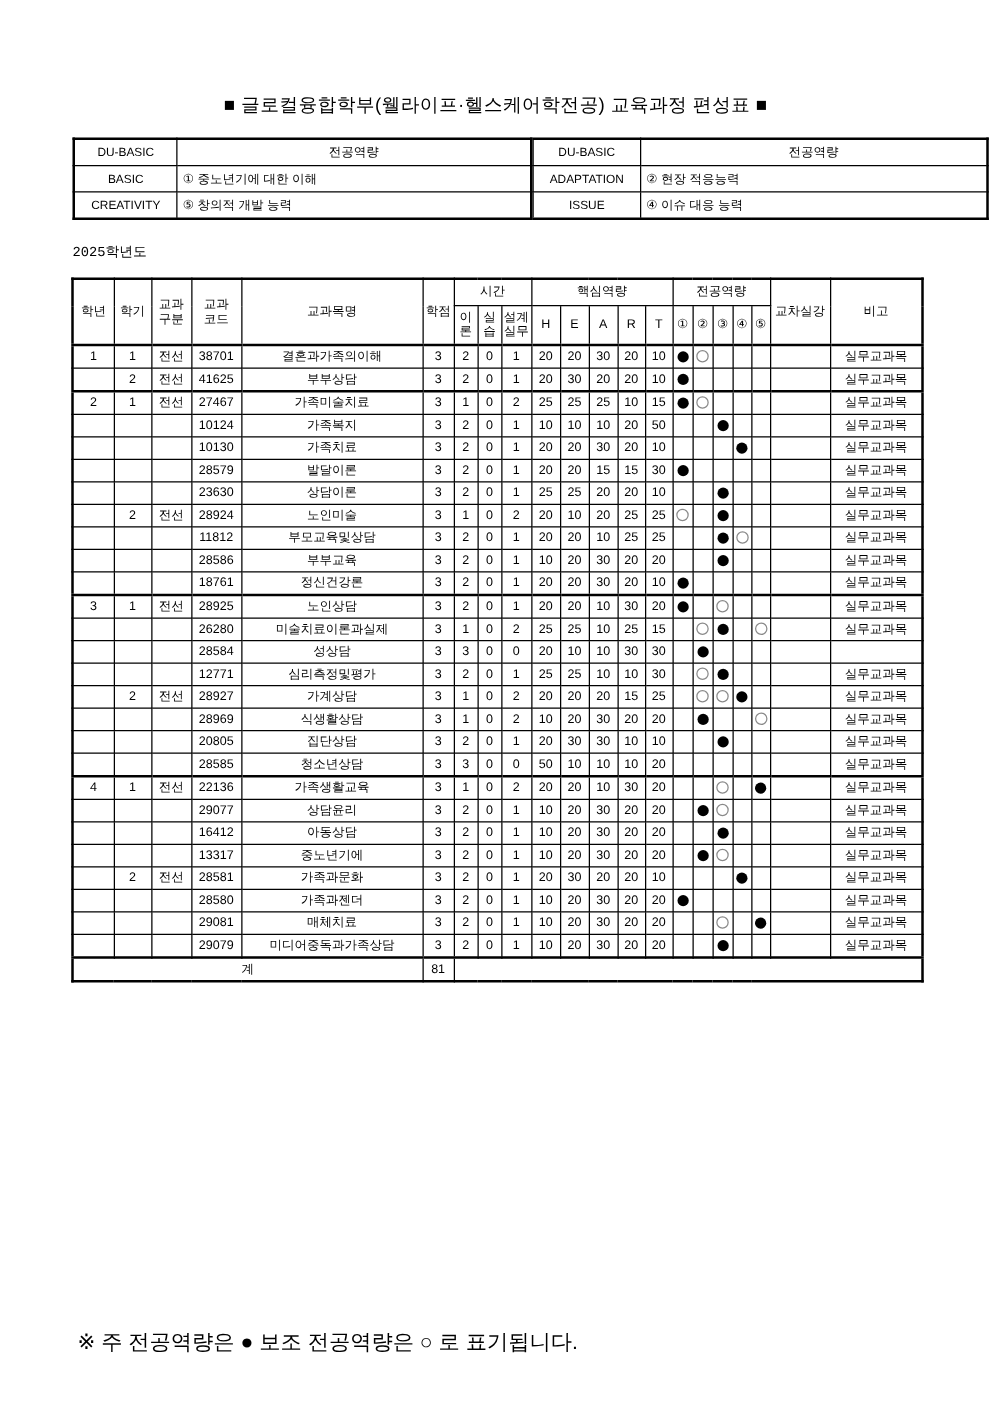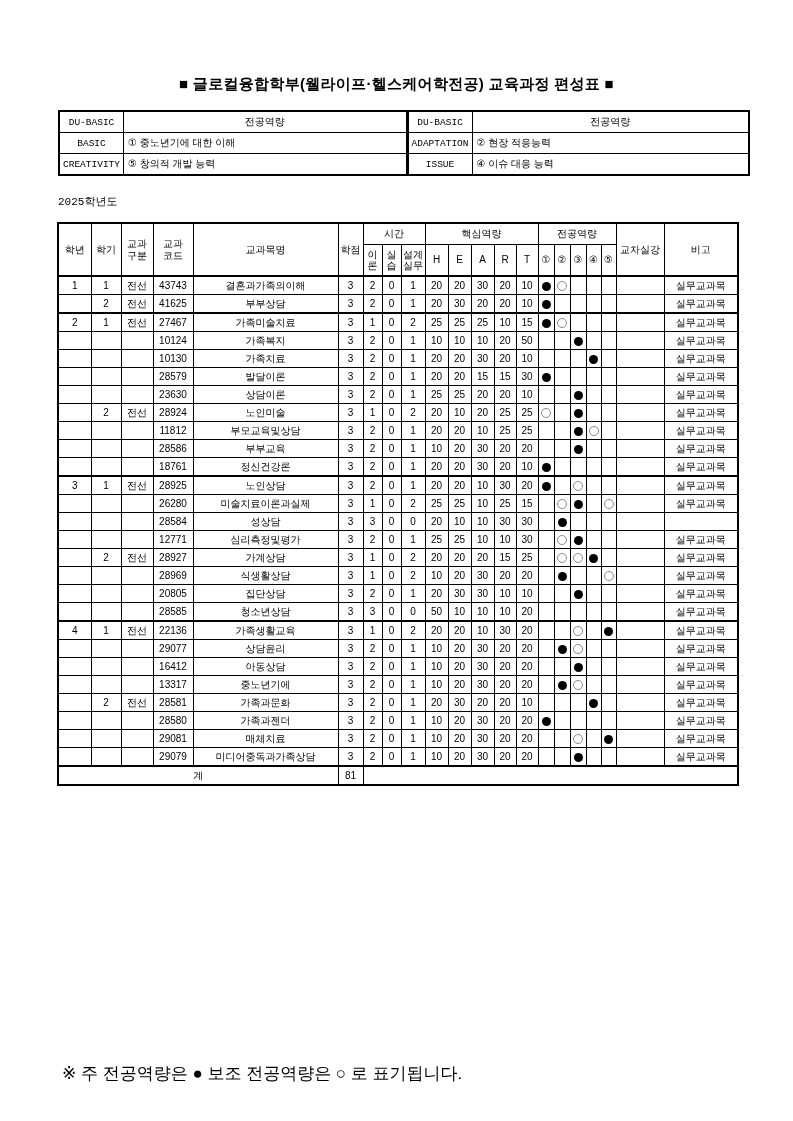--- a/index.html
+++ b/index.html
@@ -2,27 +2,27 @@
 <html><head>
 <meta charset="utf-8">
 <style>
   html,body { margin:0; padding:0; background:#fff; }
   .page {
     position:relative; width:793px; height:1121px; background:#fff;
     font-family:"Liberation Sans","DejaVu Sans",sans-serif; color:#000; overflow:hidden;
   }
   .title {
     position:absolute; top:75px; left:0; width:793px; text-align:center;
-    font-size:15px; font-weight:bold; letter-spacing:0.3px;
+    font-size:15px; font-weight:normal; letter-spacing:0.3px;
   }
   
   .comp-wrap { position:absolute; top:110px; left:58px; display:flex; align-items:flex-start; }
   table.comp { border-collapse:collapse; table-layout:fixed; border:2px solid #000; }
   table.comp td { border:1px solid #000; height:20px; font-size:10px; padding:0 4px; overflow:hidden; white-space:nowrap; }
-  table.comp td.key { text-align:center; padding:0 3px; font-size:9.5px;font-family:Liberation Mono, monospace; }
+  table.comp td.key { text-align:center; padding:0 13px; font-size:9.5px; }
   table.comp td.hdr { text-align:center; }
   table.comp.right-tbl { border-left:none; }
   
   .year-label { position:absolute; top:194px; left:58px; font-size:11px;font-family:Liberation Mono, monospace; }
   .main-wrap { position:absolute; top:222px; left:57px; }
   table.cur { border-collapse:collapse; table-layout:fixed; width:680px; border:2px solid #000; }
   table.cur th, table.cur td {
     border:1px solid #000; font-size:10px; font-weight:normal; text-align:center;
     vertical-align:middle; padding:0 1px; overflow:hidden;
   }
@@ -153,21 +153,21 @@
           <th>③</th>
           <th>④</th>
           <th>⑤</th>
         </tr>
       </thead>
       <tbody>
           <tr class="crow sep-year">
             <td class="c-year">1</td>
             <td class="c-sem">1</td>
             <td class="c-cat">전선</td>
-            <td>43743</td>
+            <td>38701</td>
             <td class="c-name">결혼과가족의이해</td>
             <td>3</td>
             <td>2</td>
             <td>0</td>
             <td>1</td>
             <td>20</td>
             <td>20</td>
             <td>30</td>
             <td>20</td>
             <td>10</td>

